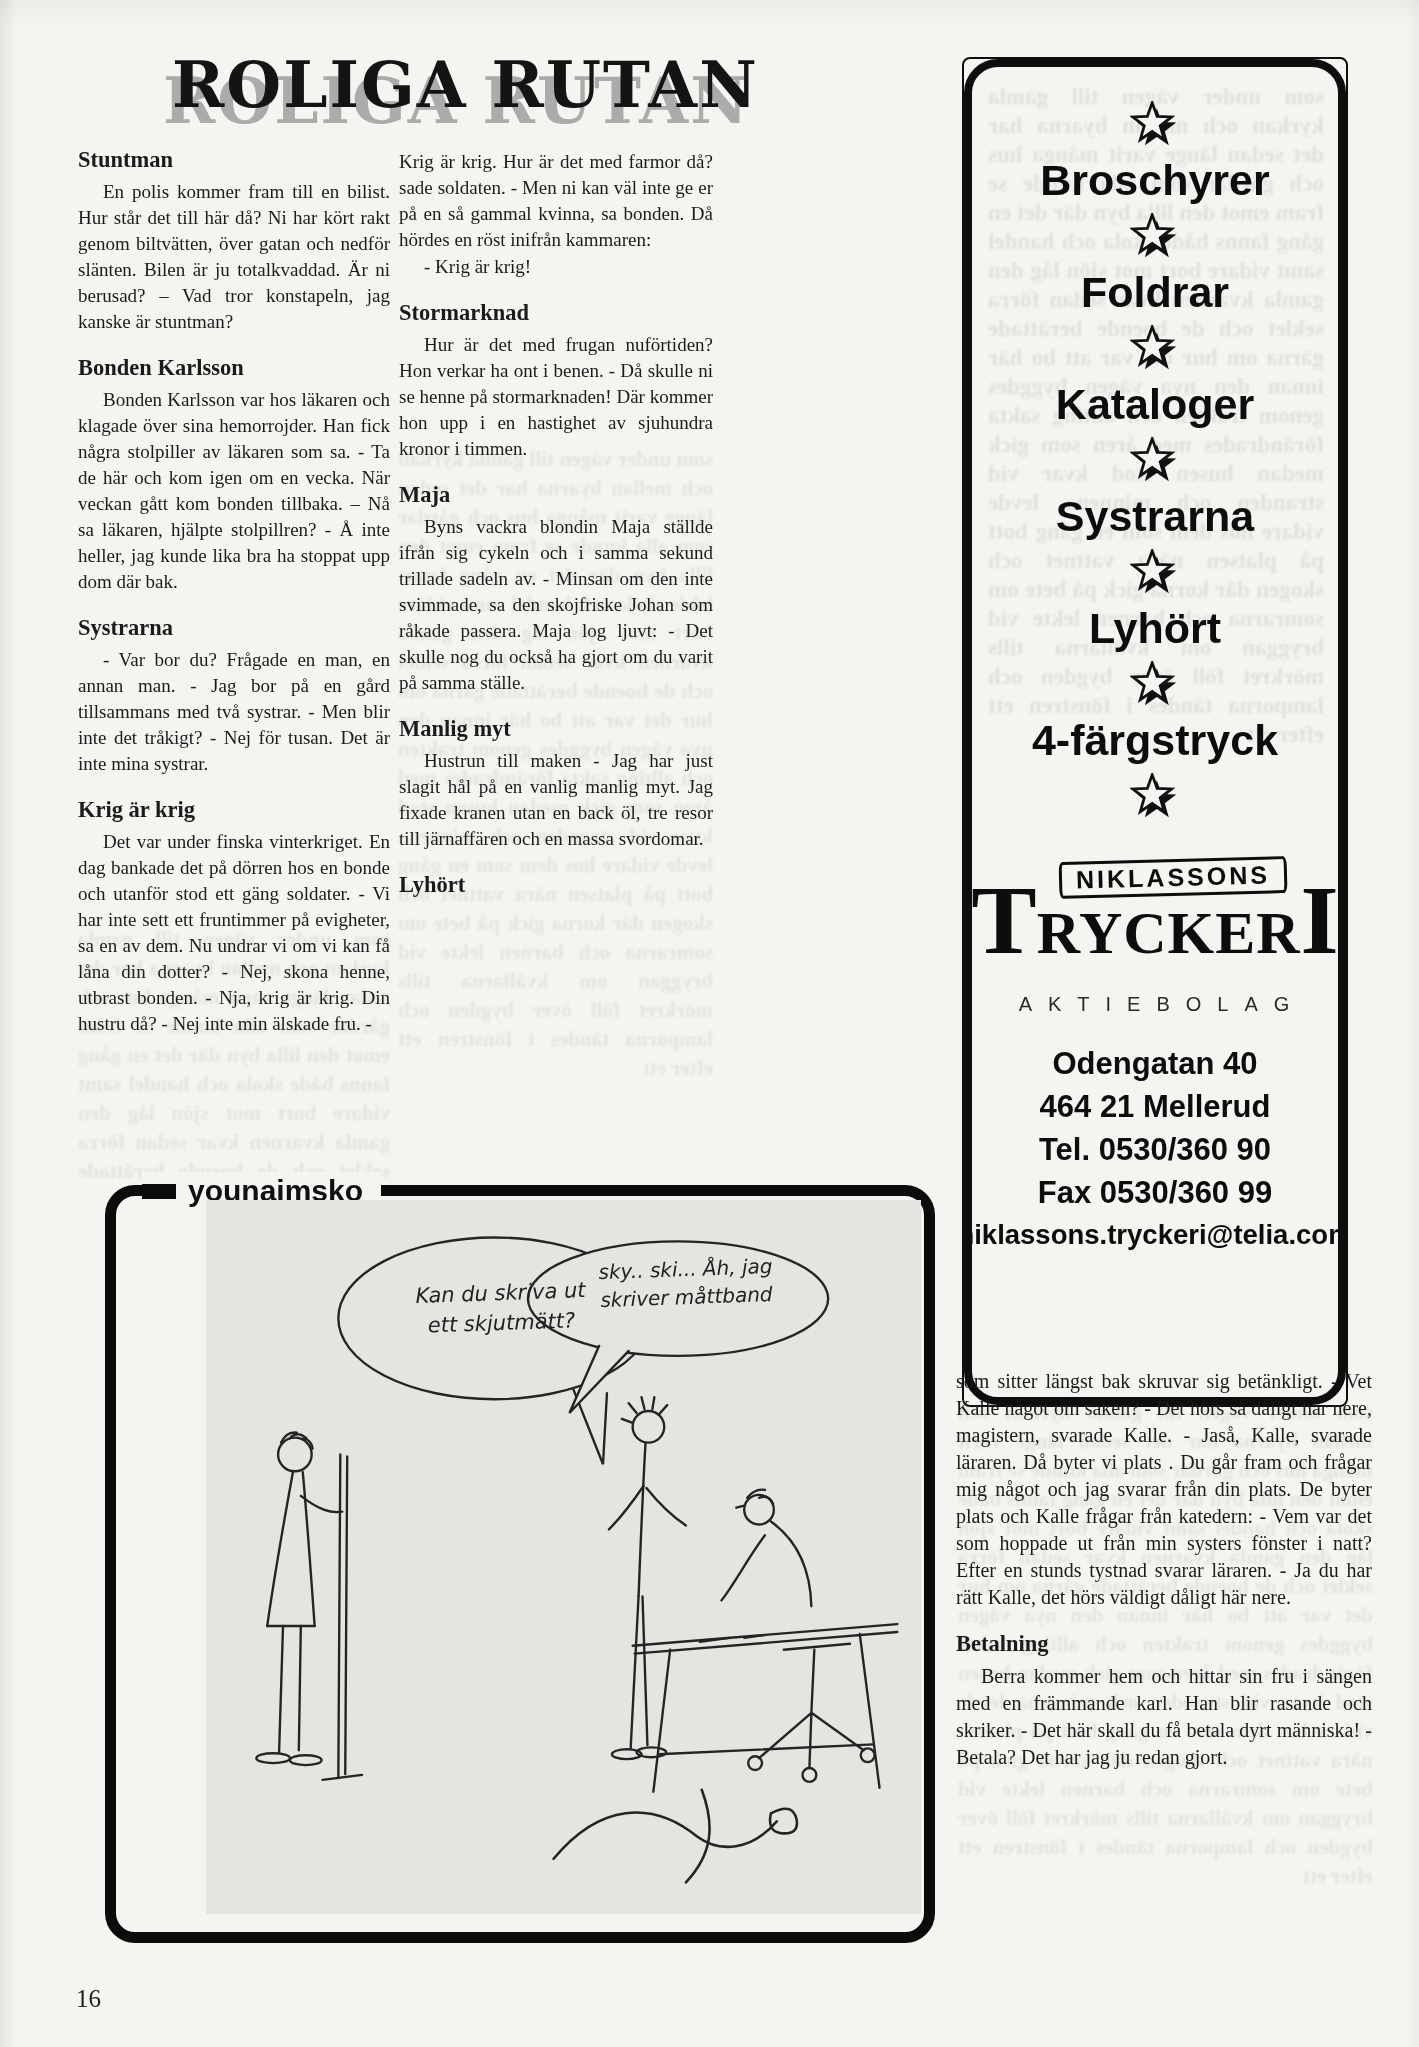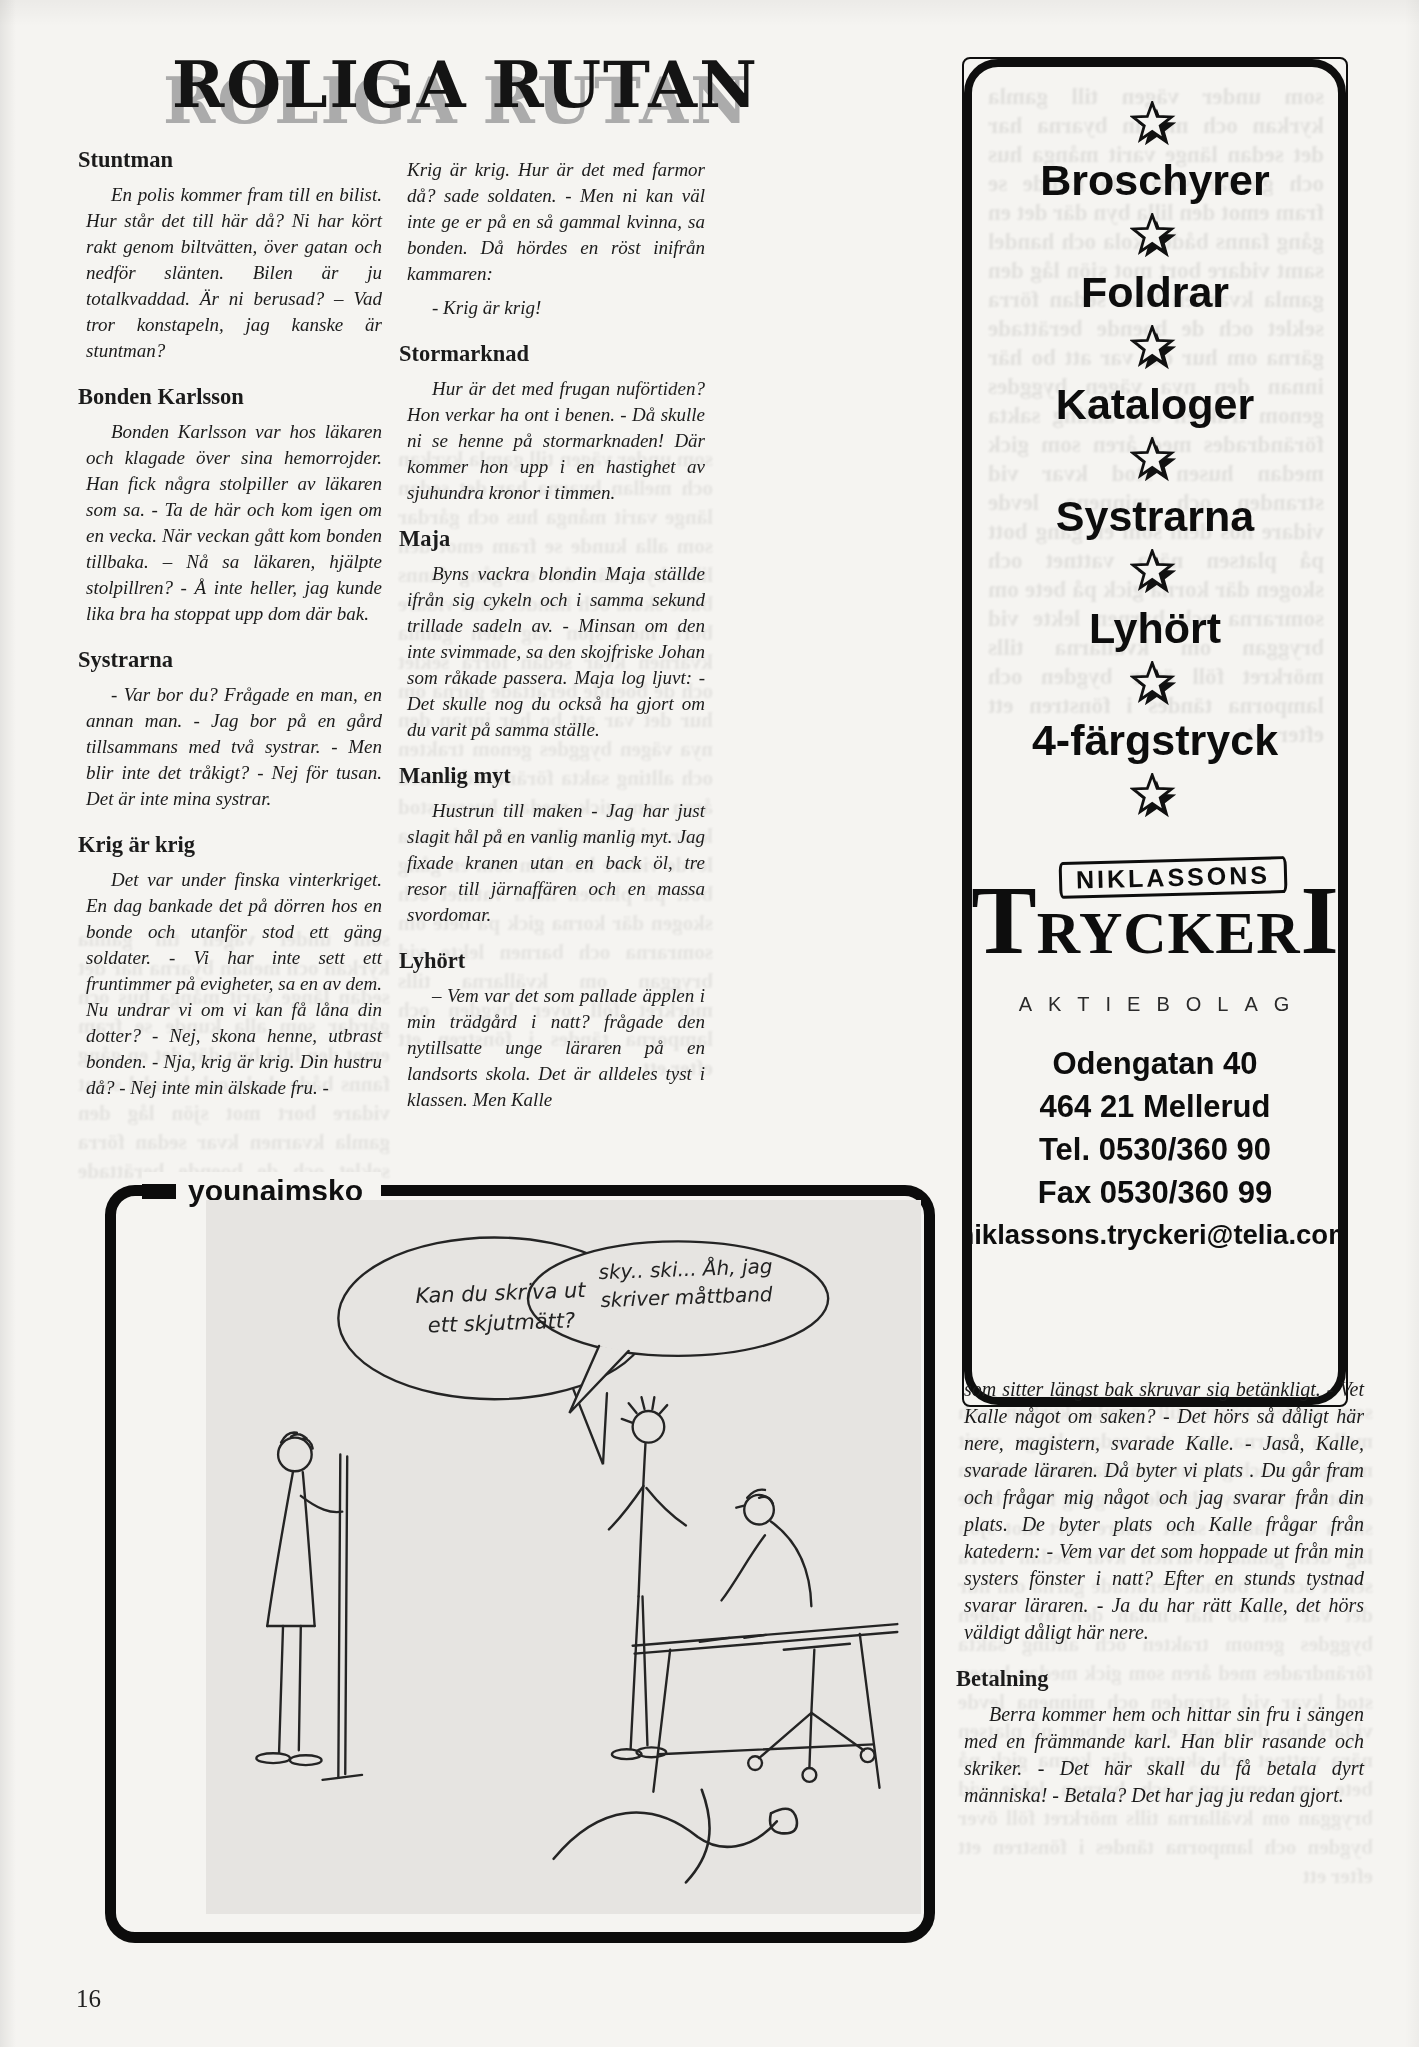--- a/index.html
+++ b/index.html
@@ -28,21 +28,21 @@
     font-family:"DejaVu Serif", serif;font-weight:900;font-size:63px;letter-spacing:2px;
     color:#141414;text-shadow:-9px 16px 0 #ababab;white-space:nowrap;
   }
   
   .col{position:absolute;z-index:2;text-align:justify;font-size:19px;line-height:26px;}
   .col-left{left:78px;top:136px;width:312px;}
   .col-middle{left:399px;top:136px;width:314px;padding-top:13px;}
   .col-right{left:956px;top:1368px;width:416px;font-size:20px;line-height:27px;}
   .col h2{font-size:22.5px;line-height:28px;margin:19px 0 5px 0;text-align:left;}
   .col section:first-child h2{margin-top:10px;}
-  .col p{margin:8px;font-style:italic;}
+  .col p{margin:0;}
   .col p.indent{text-indent:25px;}
   .col p.line{text-align:left;text-indent:25px;margin-top:1px;}
   
   .ad-outer{
     position:absolute;z-index:2;left:962px;top:57px;width:386px;height:1350px;
     border:2px solid #0e0e0e;border-radius:8px;box-sizing:border-box;
   }
   .ad-inner{
     width:100%;height:100%;box-sizing:border-box;border:8px solid #0e0e0e;border-radius:34px;
     display:flex;flex-direction:column;align-items:center;padding-top:24px;overflow:hidden;
@@ -132,21 +132,20 @@
     <section class="joke">
       <h2>Maja</h2>
       <p class="indent">Byns vackra blondin Maja ställde ifrån sig cykeln och i samma sekund trillade sadeln av. - Minsan om den inte svimmade, sa den skojfriske Johan som råkade passera. Maja log ljuvt: - Det skulle nog du också ha gjort om du varit på samma ställe.</p>
     </section>
     <section class="joke">
       <h2>Manlig myt</h2>
       <p class="indent">Hustrun till maken - Jag har just slagit hål på en vanlig manlig myt. Jag fixade kranen utan en back öl, tre resor till järnaffären och en massa svordomar.</p>
     </section>
     <section class="joke">
       <h2>Lyhört</h2>
-      <p class="indent">– Vem var det som pallade äpplen i min trädgård i natt? frågade den nytillsatte unge läraren på en landsorts skola. Det är alldeles tyst i klassen. Men Kalle</p>
     </section>
   </div>
 
   <div class="ad-outer">
     <div class="ad-inner">
       <svg class="star-icon" viewBox="0 0 54 54">
           <use href="#star-shape"></use>
         </svg>
       <div class="ad-service">Broschyrer</div>
       <svg class="star-icon" viewBox="0 0 54 54">

